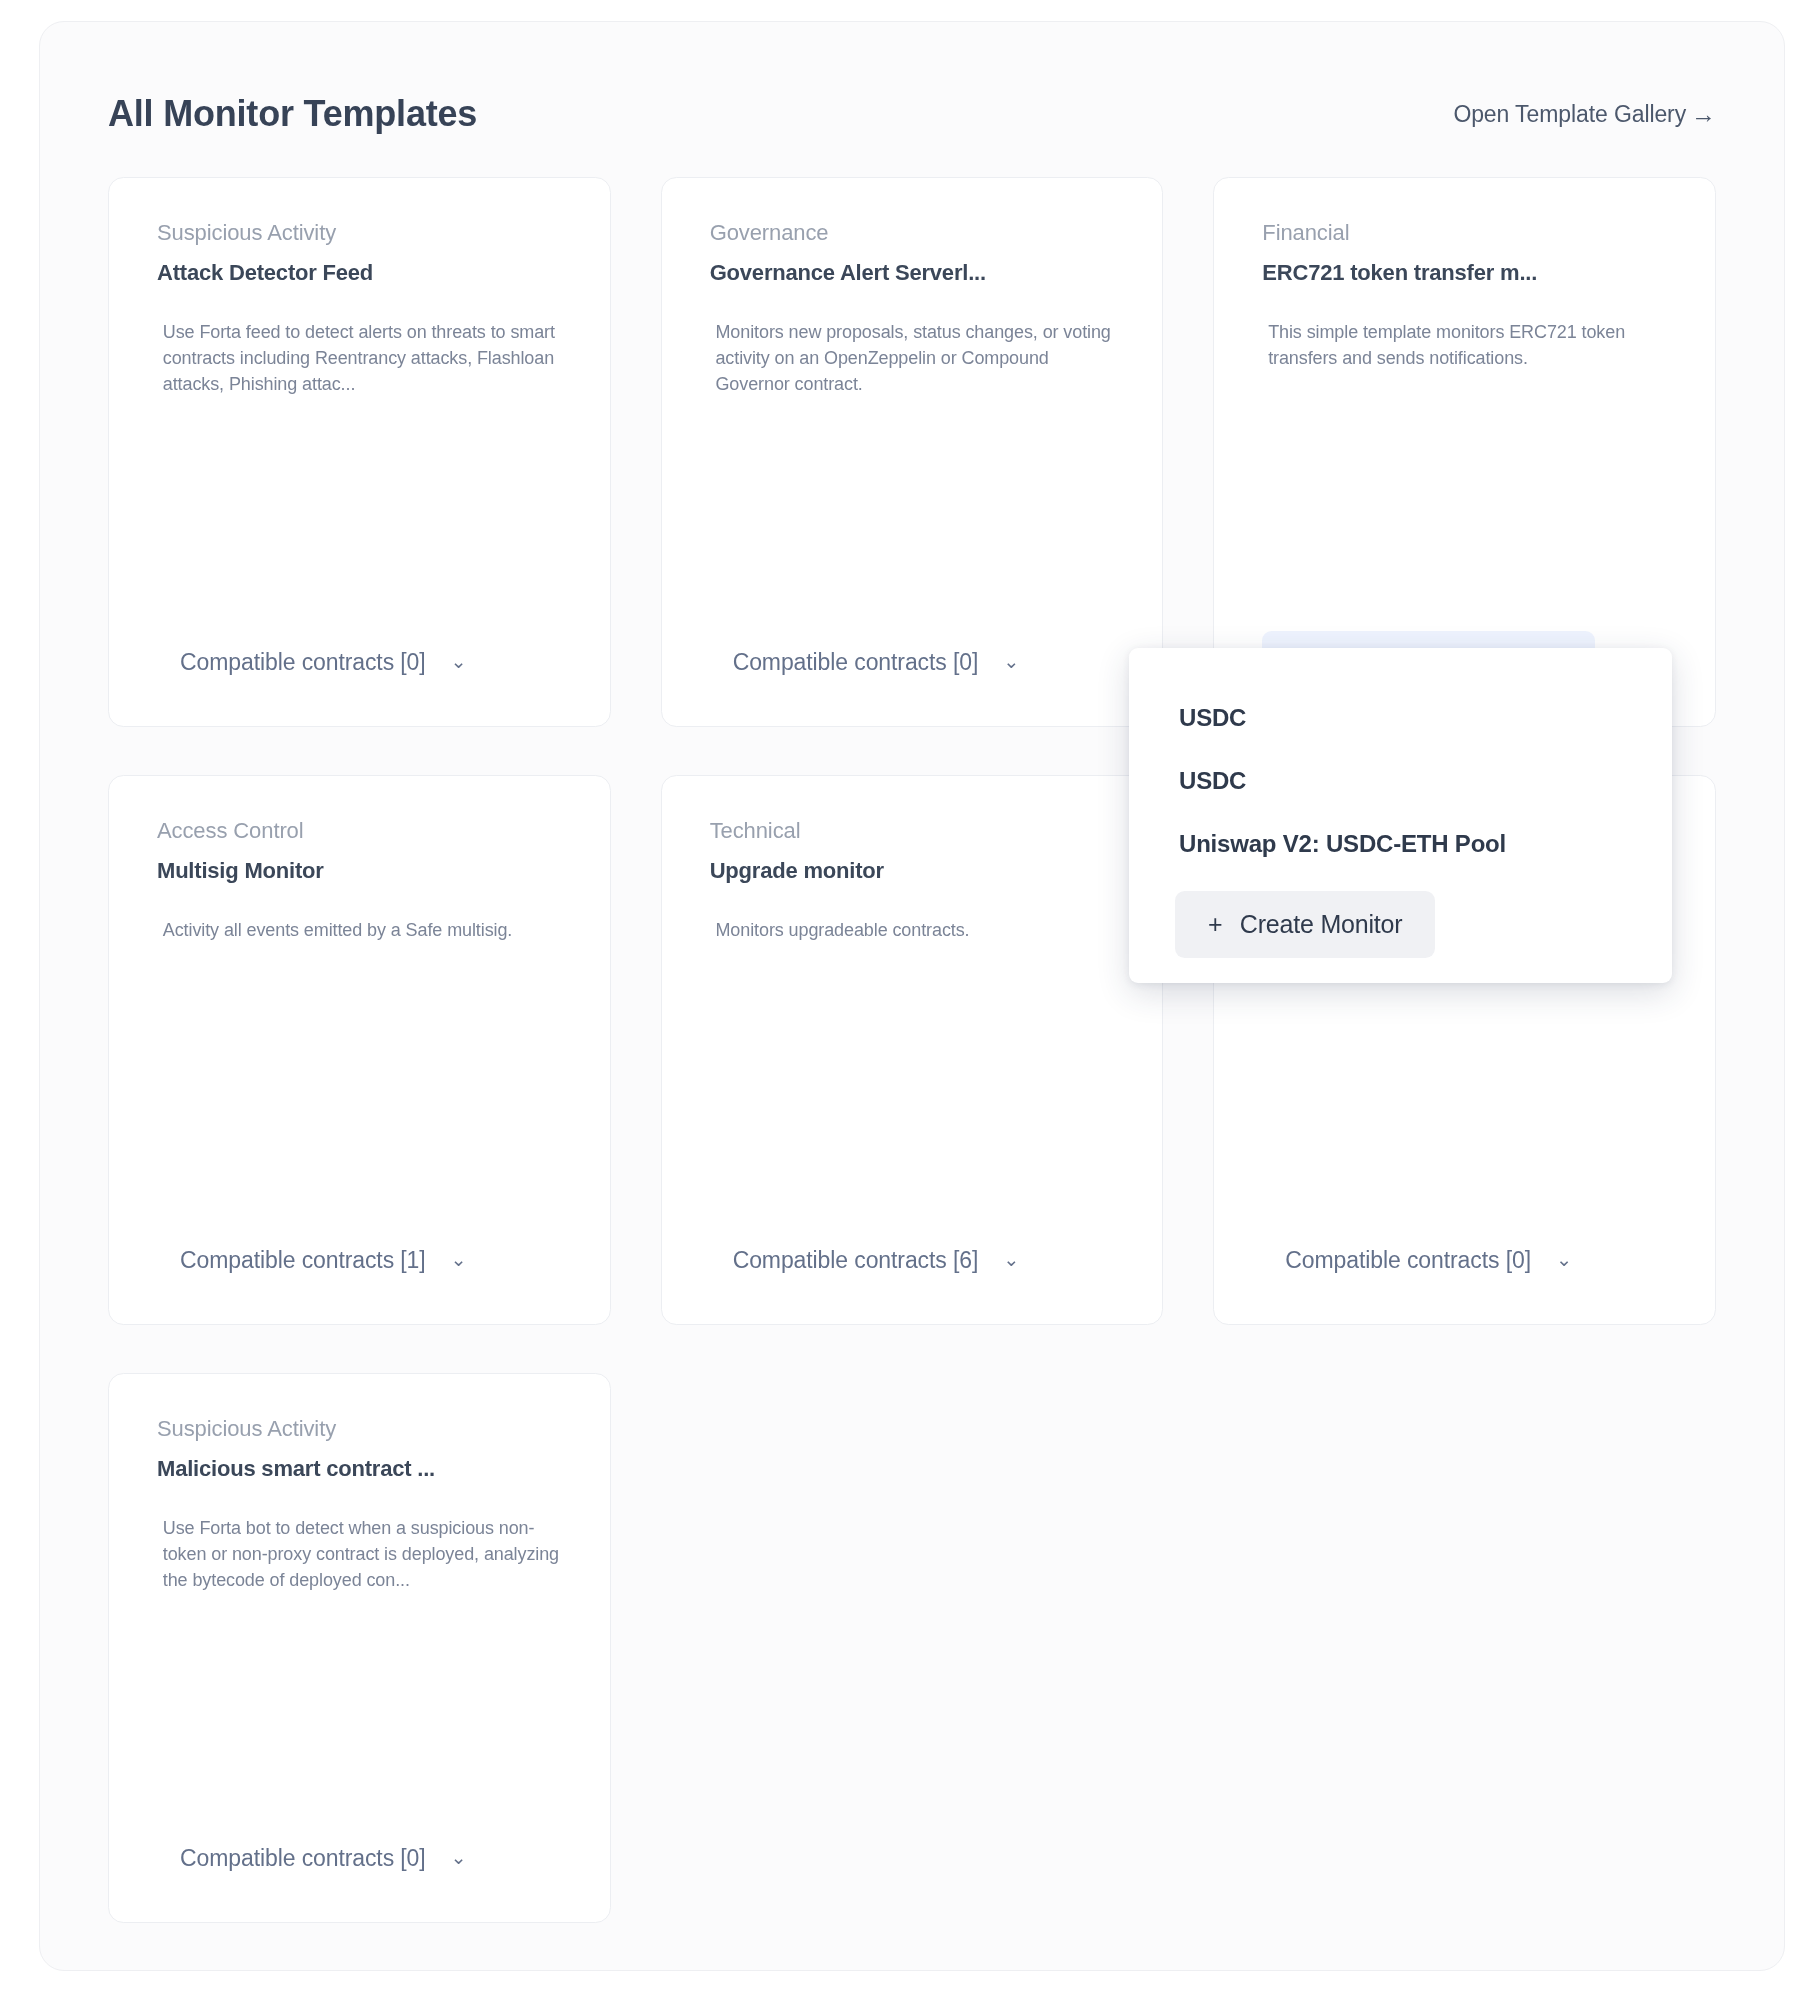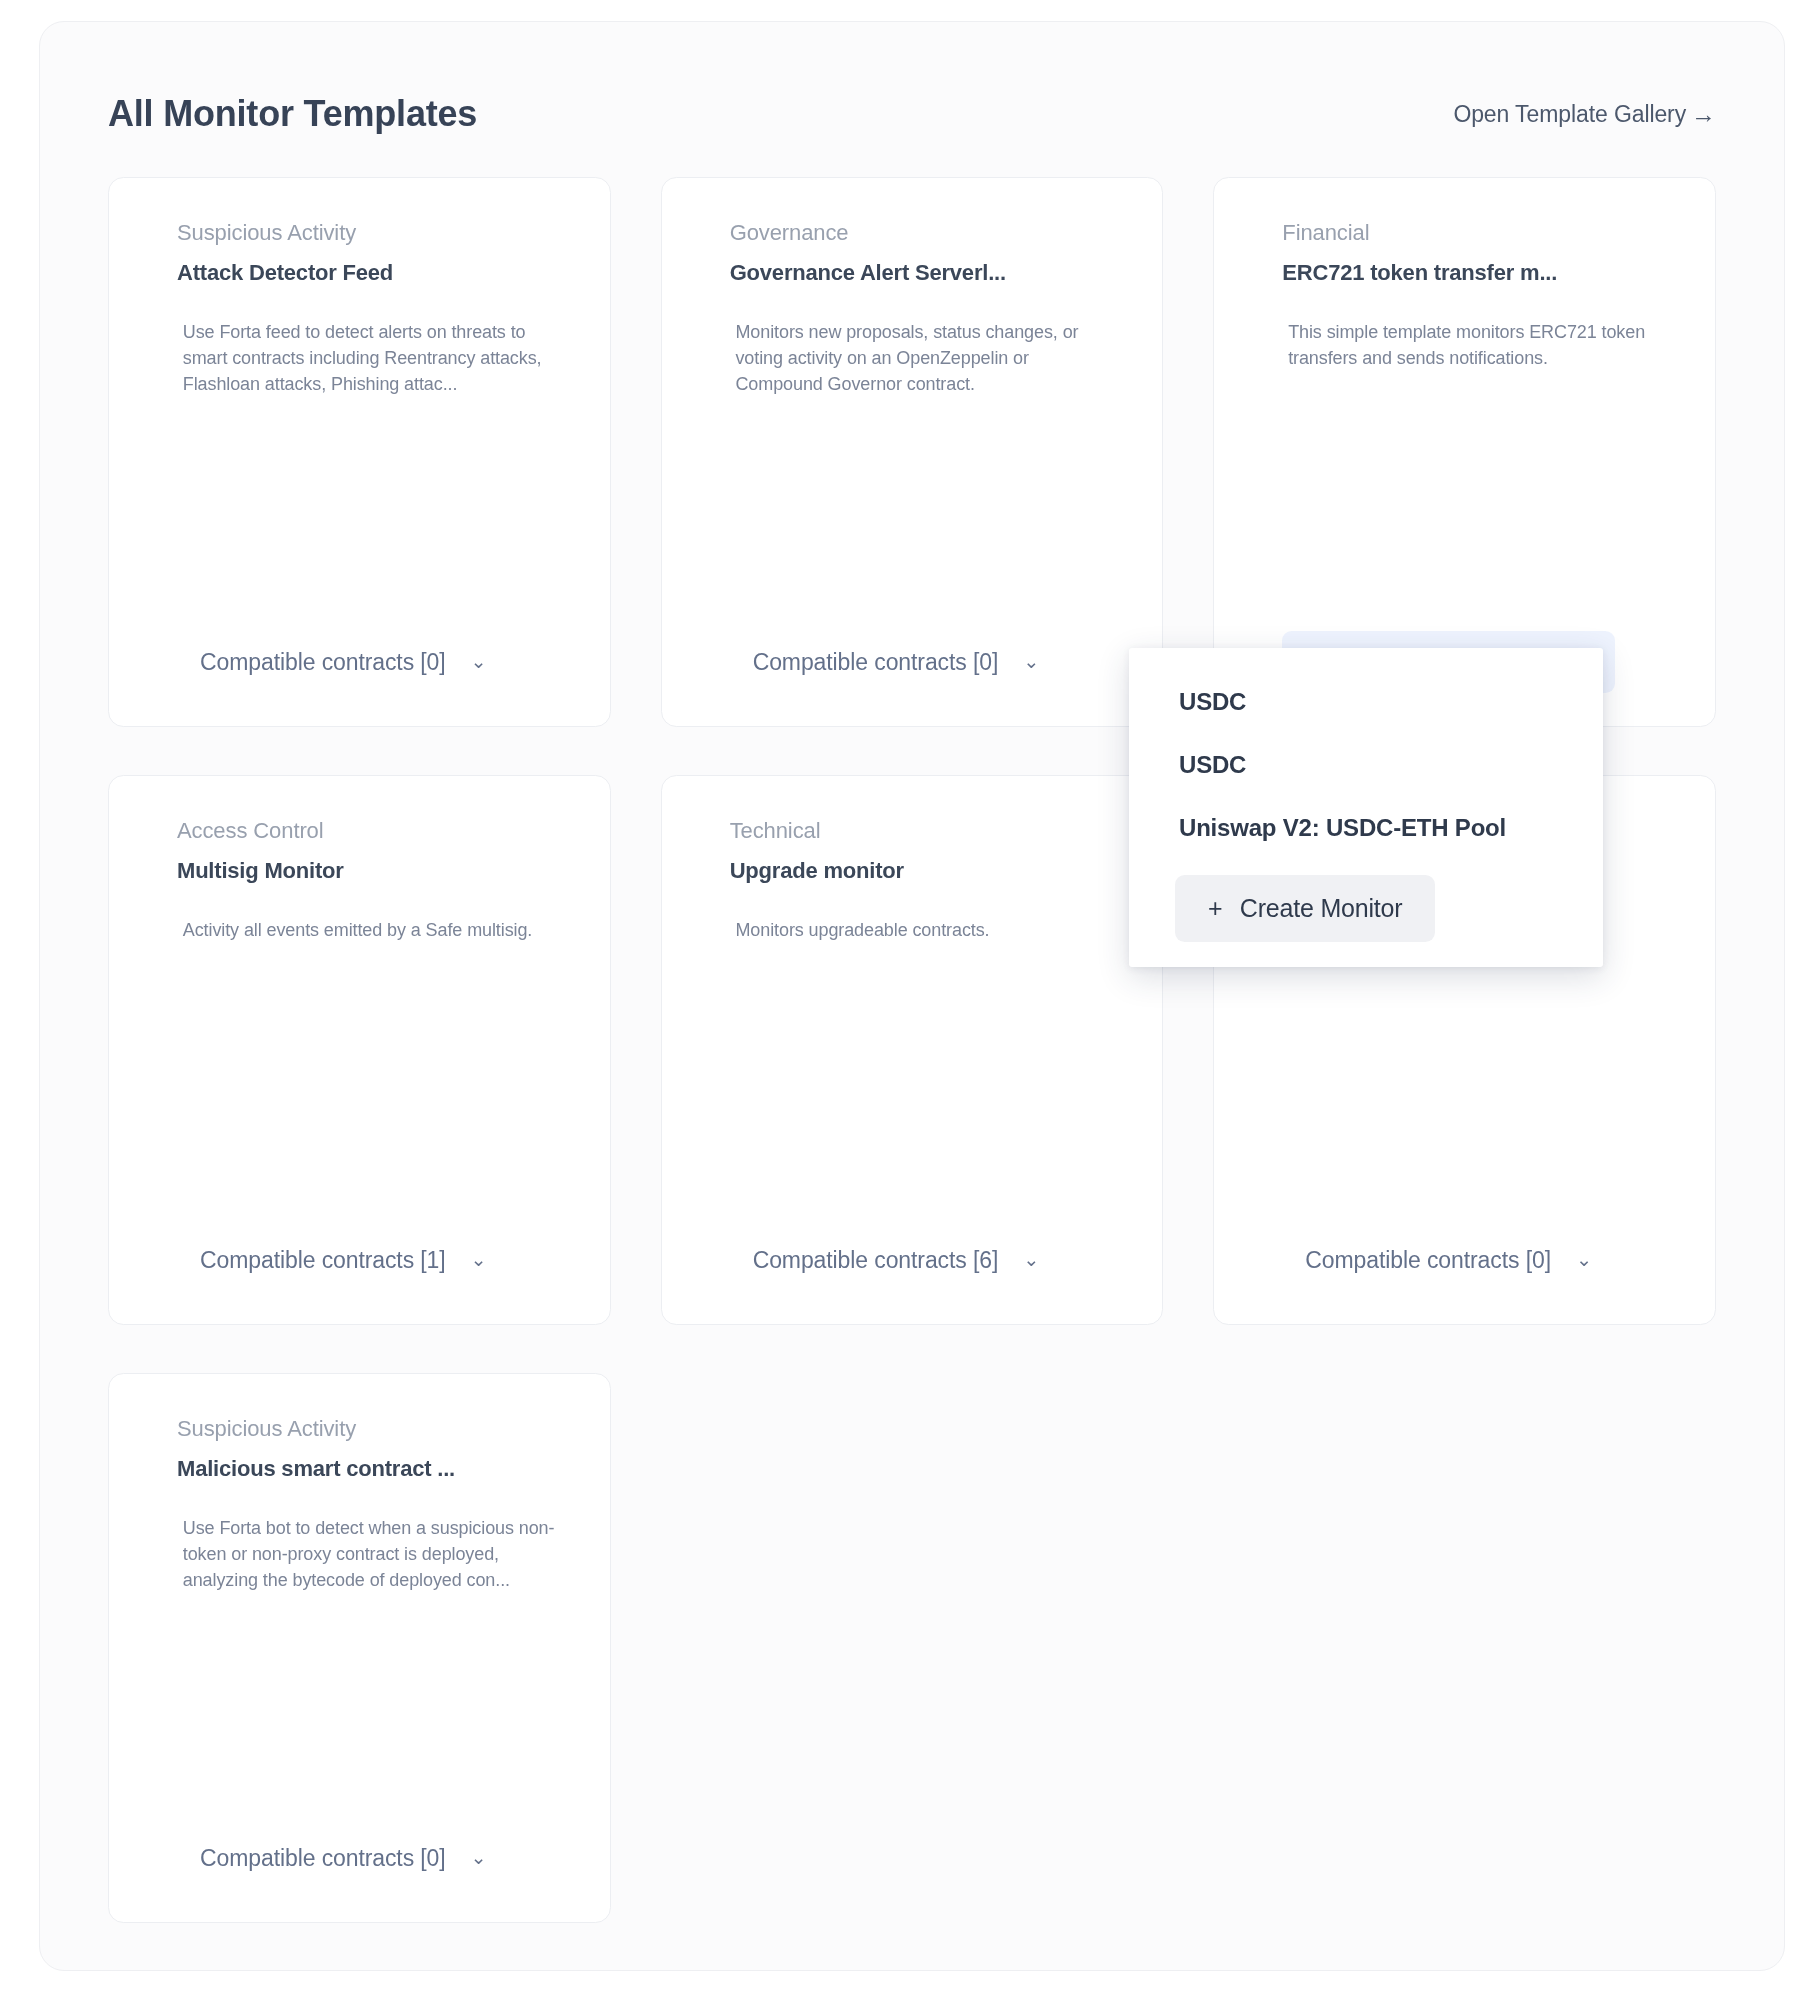--- a/index.html
+++ b/index.html
@@ -54,21 +54,21 @@
   .grid {
     display: grid;
     grid-template-columns: repeat(3, 1fr);
     gap: 48px 50px;
   }
   .card {
     background: #ffffff;
     border: 1px solid #eceef2;
     border-radius: 15.4px;
     min-height: 550px;
-    padding: 42px 44px 33px 68px;
+    padding: 42px 44px 33px 48px;
     display: flex;
     flex-direction: column;
     position: relative;
   }
   .card-category {
     font-size: 22px;
     color: #98a0ae;
     margin-bottom: 13.5px;
     letter-spacing: -0.1px;
   }
@@ -116,25 +116,25 @@
     background: #eef3fe;
     color: #3d7cf4;
     font-weight: 500;
   }
   .contracts-btn.active .chev { color: #3d7cf4; }
 
   .dropdown {
     position: absolute;
     left: 1089px;
     top: 626px;
-    width: 474px;
+    width: 543px;
     background: #ffffff;
-    border-radius: 3px;
+    border-radius: 9px;
     box-shadow: 0 9.7px 33px rgba(40,52,80,0.16), 0 1.9px 7.7px rgba(40,52,80,0.08);
-    padding: 23px 0 25px 0;
+    padding: 39px 0 25px 0;
     z-index: 30;
   }
   .dropdown-item {
     font-size: 24px;
     font-weight: 700;
     color: #2f3a4c;
     padding: 17.4px 50px;
     cursor: pointer;
     letter-spacing: -0.2px;
   }

